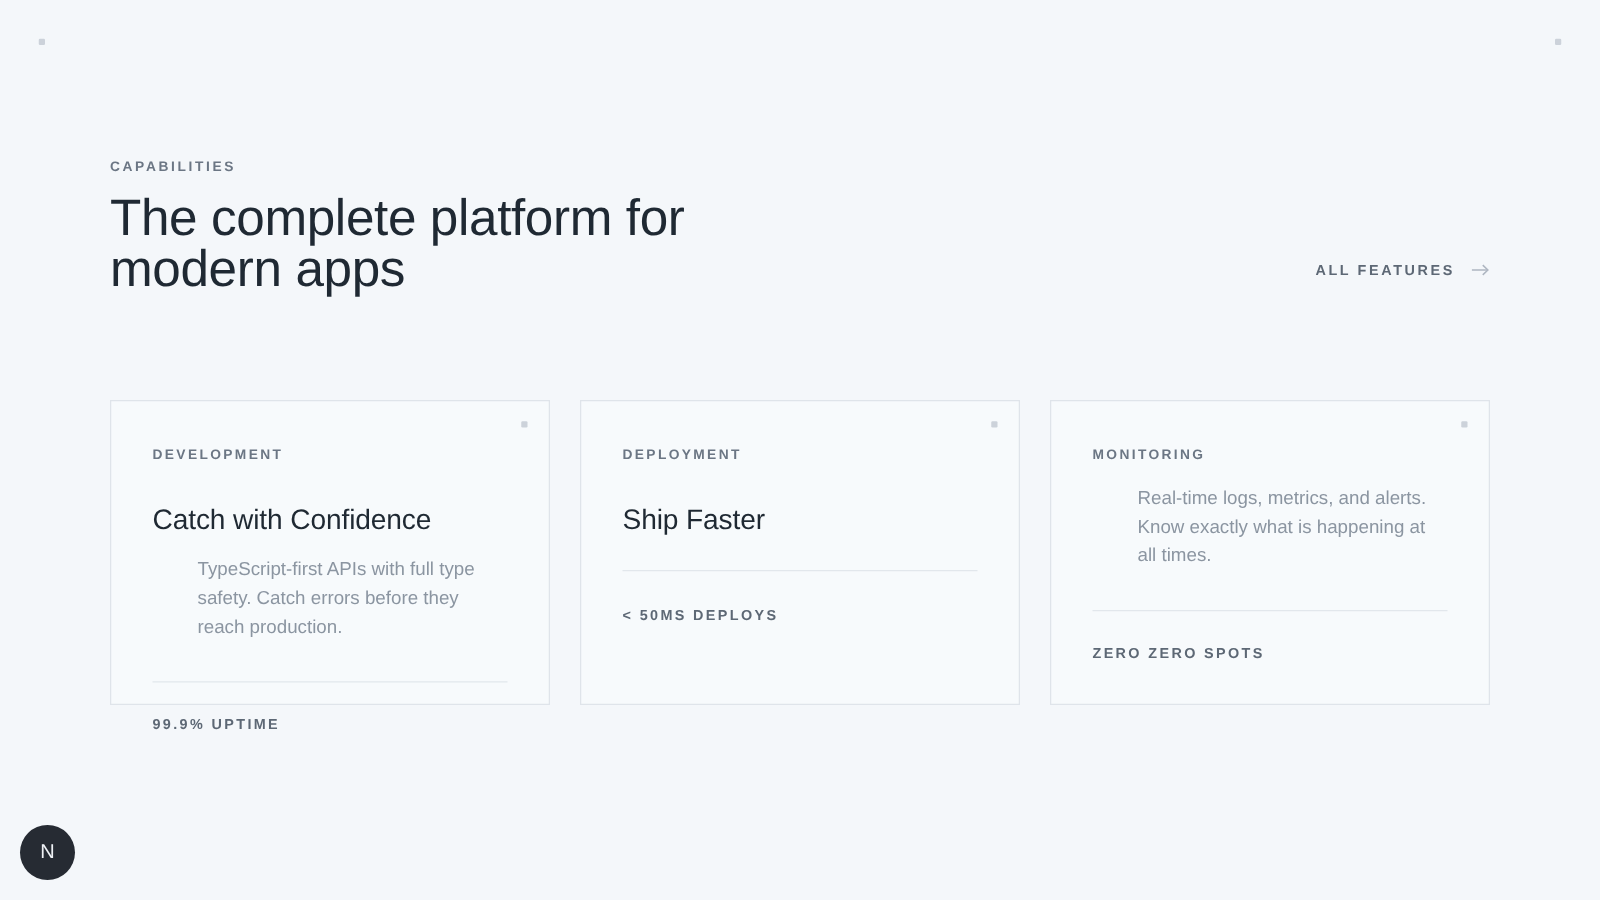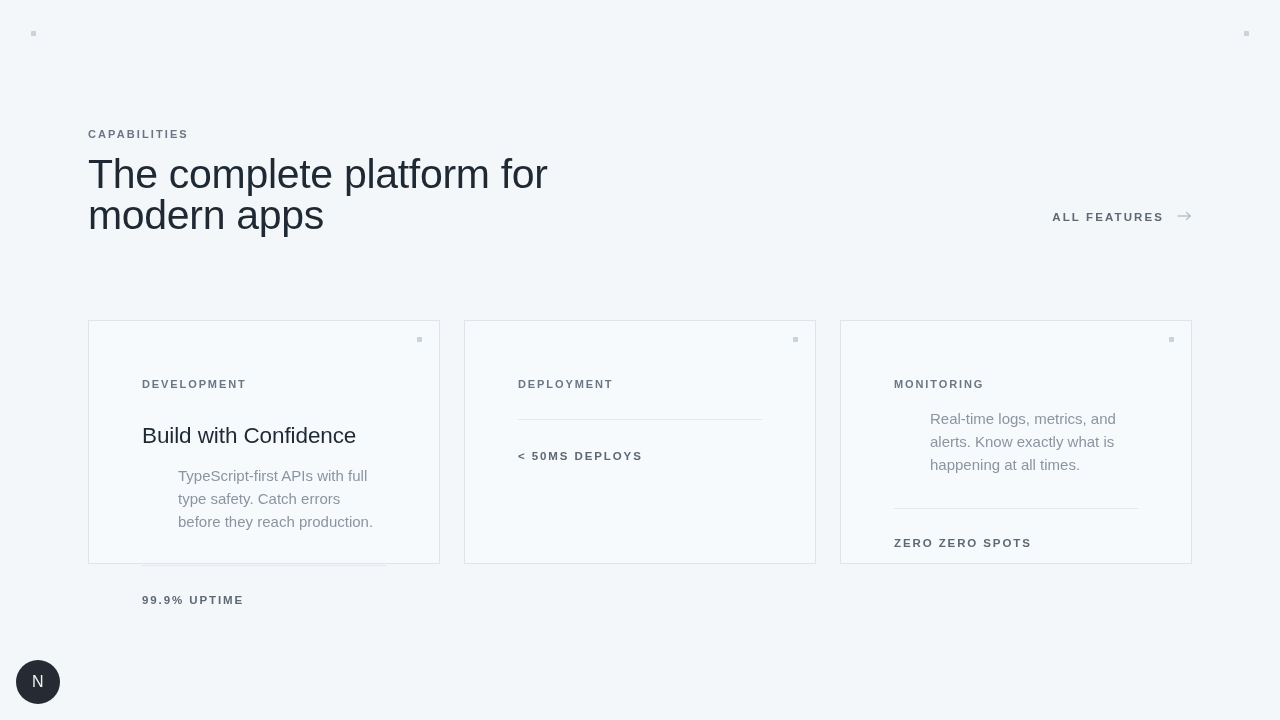--- a/index.html
+++ b/index.html
@@ -100,21 +100,21 @@
     display: flex;
     gap: 24px;
   }
 
   .card {
     position: relative;
     width: 352px;
     height: 244px;
     background: #f7fafc;
     border: 1px solid #dfe4ea;
-    padding: 53px;
+    padding: 33px;
     cursor: pointer;
   }
 
   .card-dot {
     position: absolute;
     right: 17px;
     top: 16px;
     width: 5px;
     height: 5px;
     background: #ccd2da;
@@ -212,29 +212,30 @@
         </svg>
       </span>
     </a>
   </div>
 
   <div class="card-grid">
 
     <div class="card">
       <span class="card-dot"></span>
       <div class="card-eyebrow">DEVELOPMENT</div>
-      <div class="card-title">Build with Confidence</div>
+      <div class="card-title">Catch with Confidence</div>
       <div class="card-body">TypeScript-first APIs with full type safety. Catch errors before they reach production.</div>
       <div class="card-divider"></div>
       <div class="card-footnote">99.9% UPTIME</div>
     </div>
 
     <div class="card tall-body">
       <span class="card-dot"></span>
       <div class="card-eyebrow">DEPLOYMENT</div>
+      <div class="card-title">Ship Faster</div>
       <div class="card-divider"></div>
       <div class="card-footnote">&lt; 50MS DEPLOYS</div>
     </div>
 
     <div class="card">
       <span class="card-dot"></span>
       <div class="card-eyebrow">MONITORING</div>
       <div class="card-body">Real-time logs, metrics, and alerts. Know exactly what is happening at all times.</div>
       <div class="card-divider"></div>
       <div class="card-footnote">ZERO ZERO SPOTS</div>

